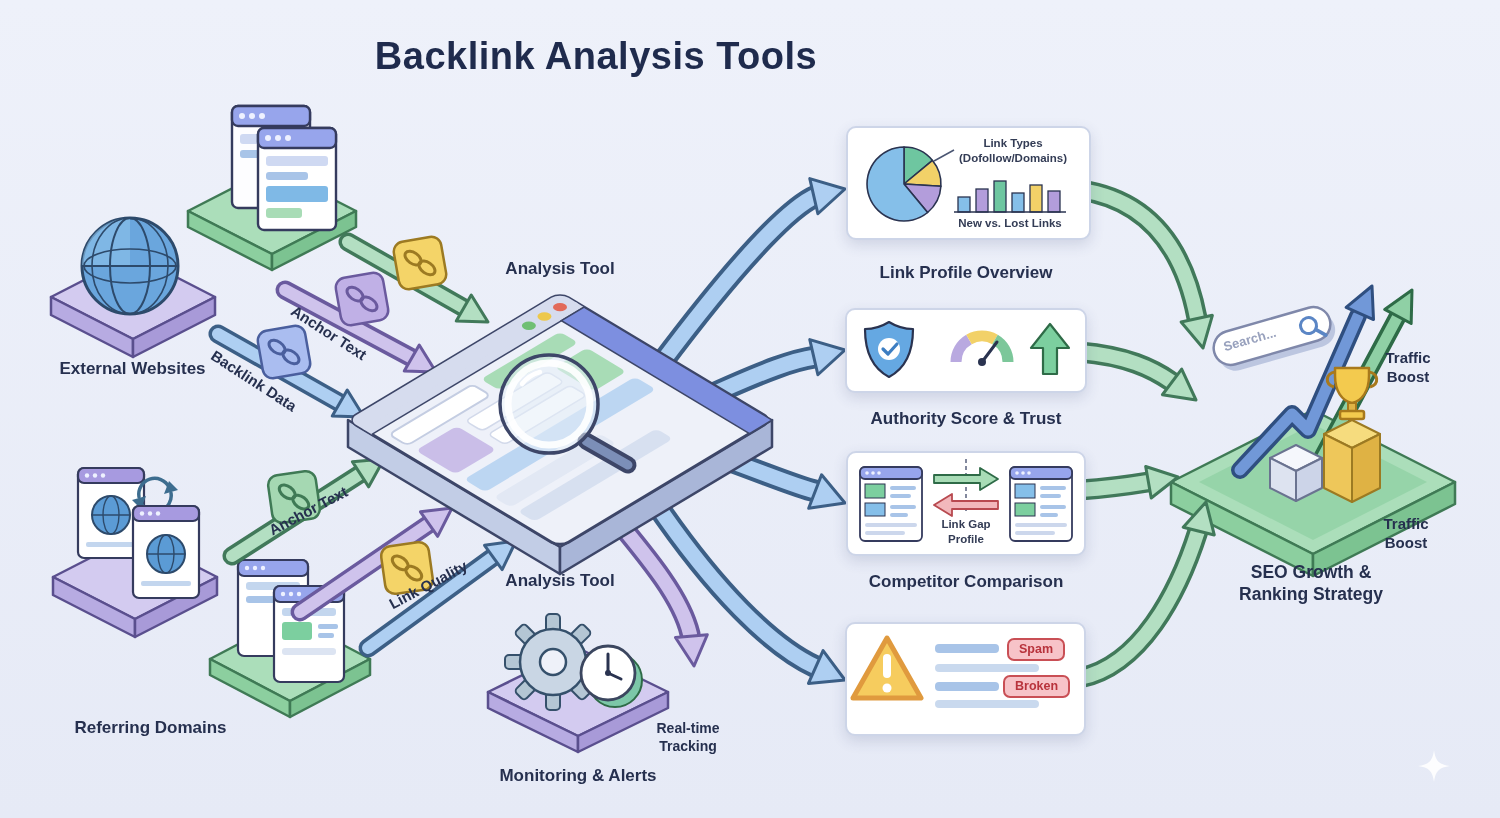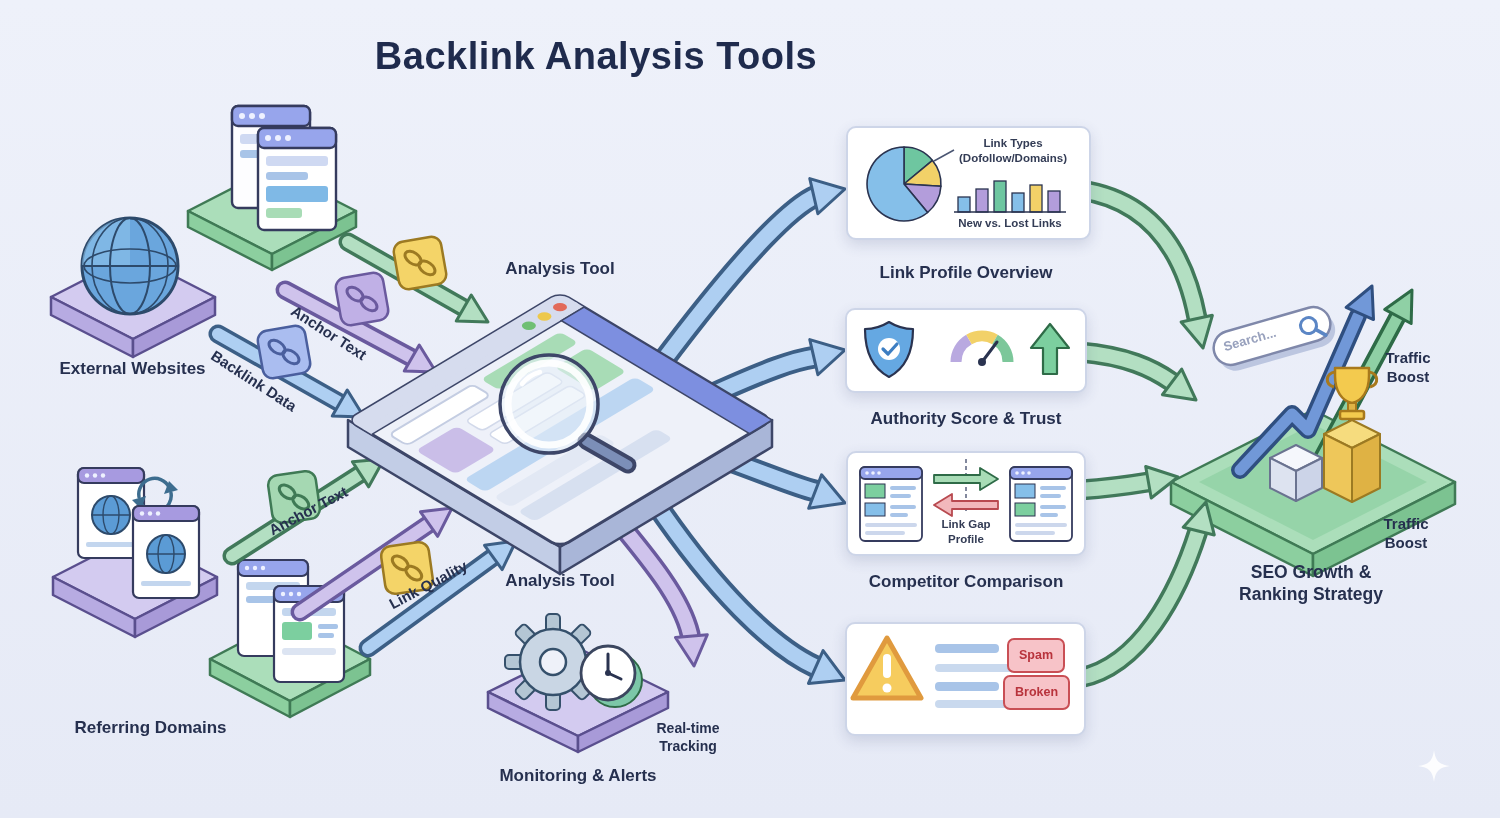--- a/index.html
+++ b/index.html
@@ -13,21 +13,21 @@
   .scene { position:absolute; left:0; top:0; width:1500px; height:818px; }
   .lbl { position:absolute; color:#26304f; font-weight:700; text-align:center; line-height:1.25; font-size:17px; }
   .title { font-size:38px; font-weight:800; color:#1f2b4d; letter-spacing:.5px; }
   .edge { font-size:15px; font-weight:700; }
   .small { font-size:14px; }
   .card { position:absolute; background:#ffffff; border:2px solid #cdd5e8; border-radius:10px;
     box-shadow:0 5px 14px rgba(57,70,120,.16); }
   .card svg { display:block; width:100%; height:100%; }
   .note { position:absolute; font-size:11.5px; font-weight:600; color:#333c55; text-align:center; line-height:1.3; }
   .badge { position:absolute; background:#f7c3c8; border:2px solid #c94f55; color:#b8333c;
-    font-size:12.5px; font-weight:700; padding:8px 10px; border-radius:7px; line-height:1.2; }
+    font-size:12.5px; font-weight:700; padding:2px 10px; border-radius:7px; line-height:1.2; }
   .search-lbl { position:absolute; font-size:13px; font-weight:600; color:#98a1bd; text-align:left; }
 </style>
 </head>
 <body>
 
 <div class="stage">
 
 <svg class="scene" viewBox="0 0 1500 818">
 
   <g>

